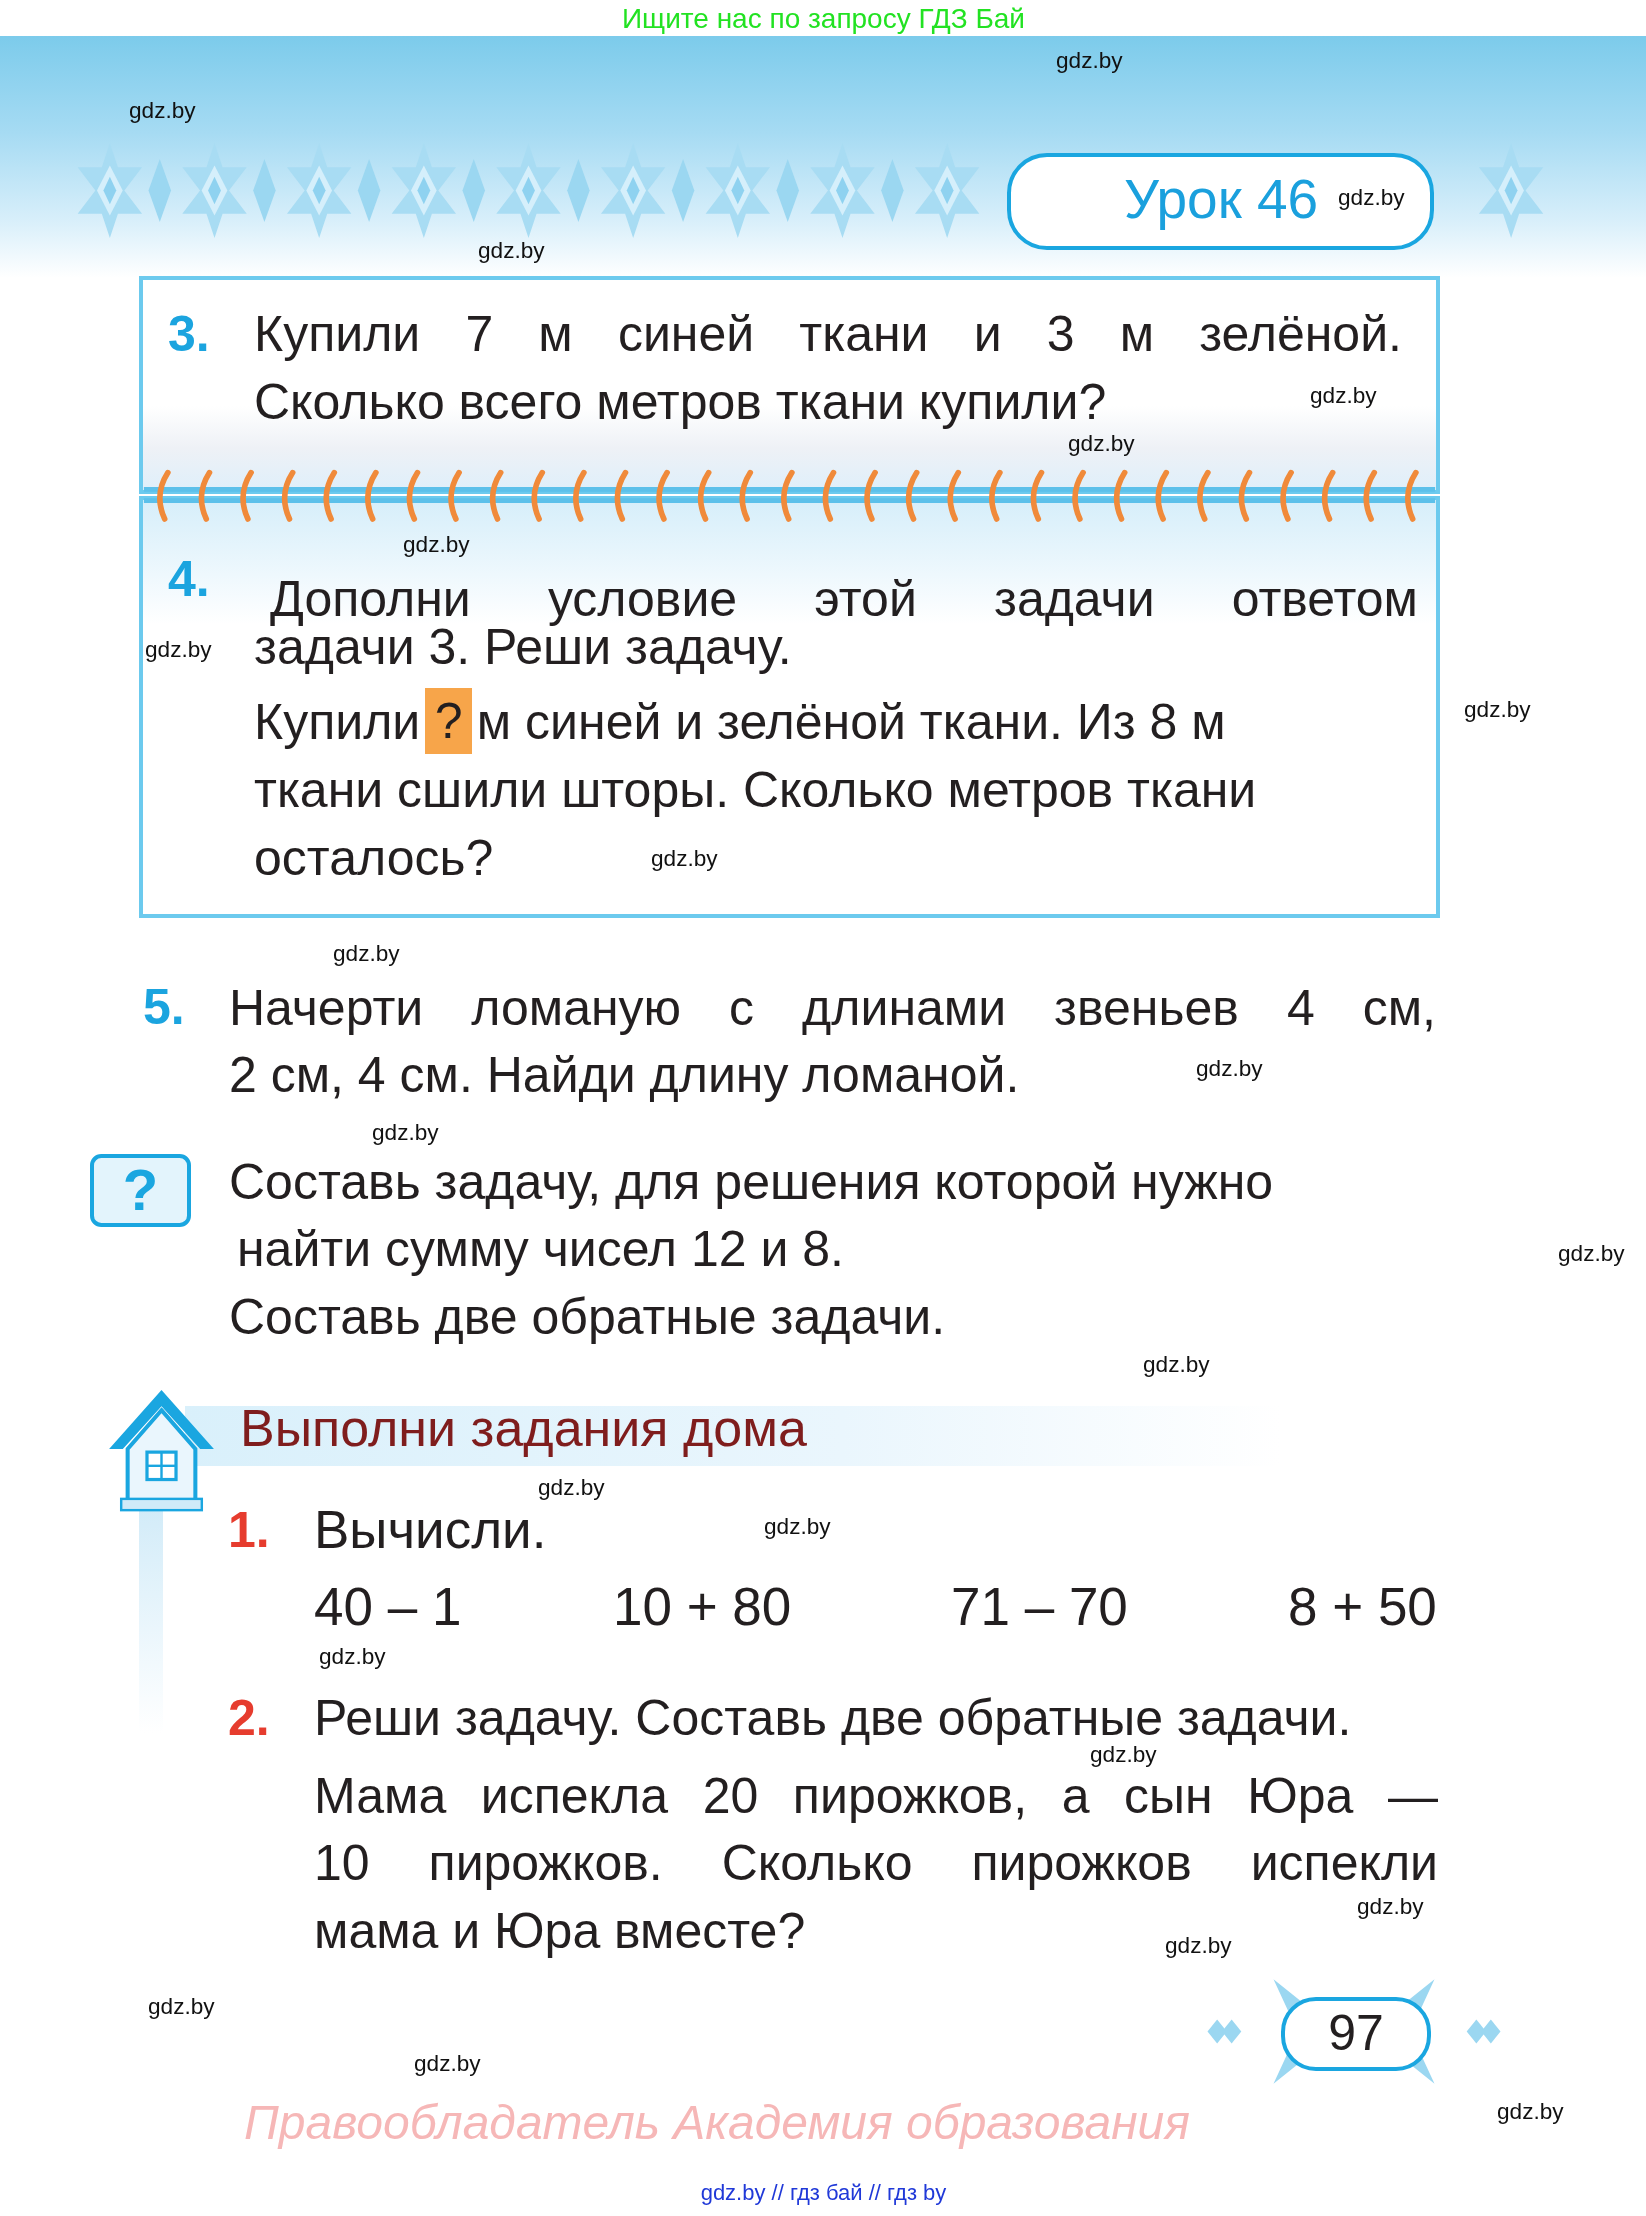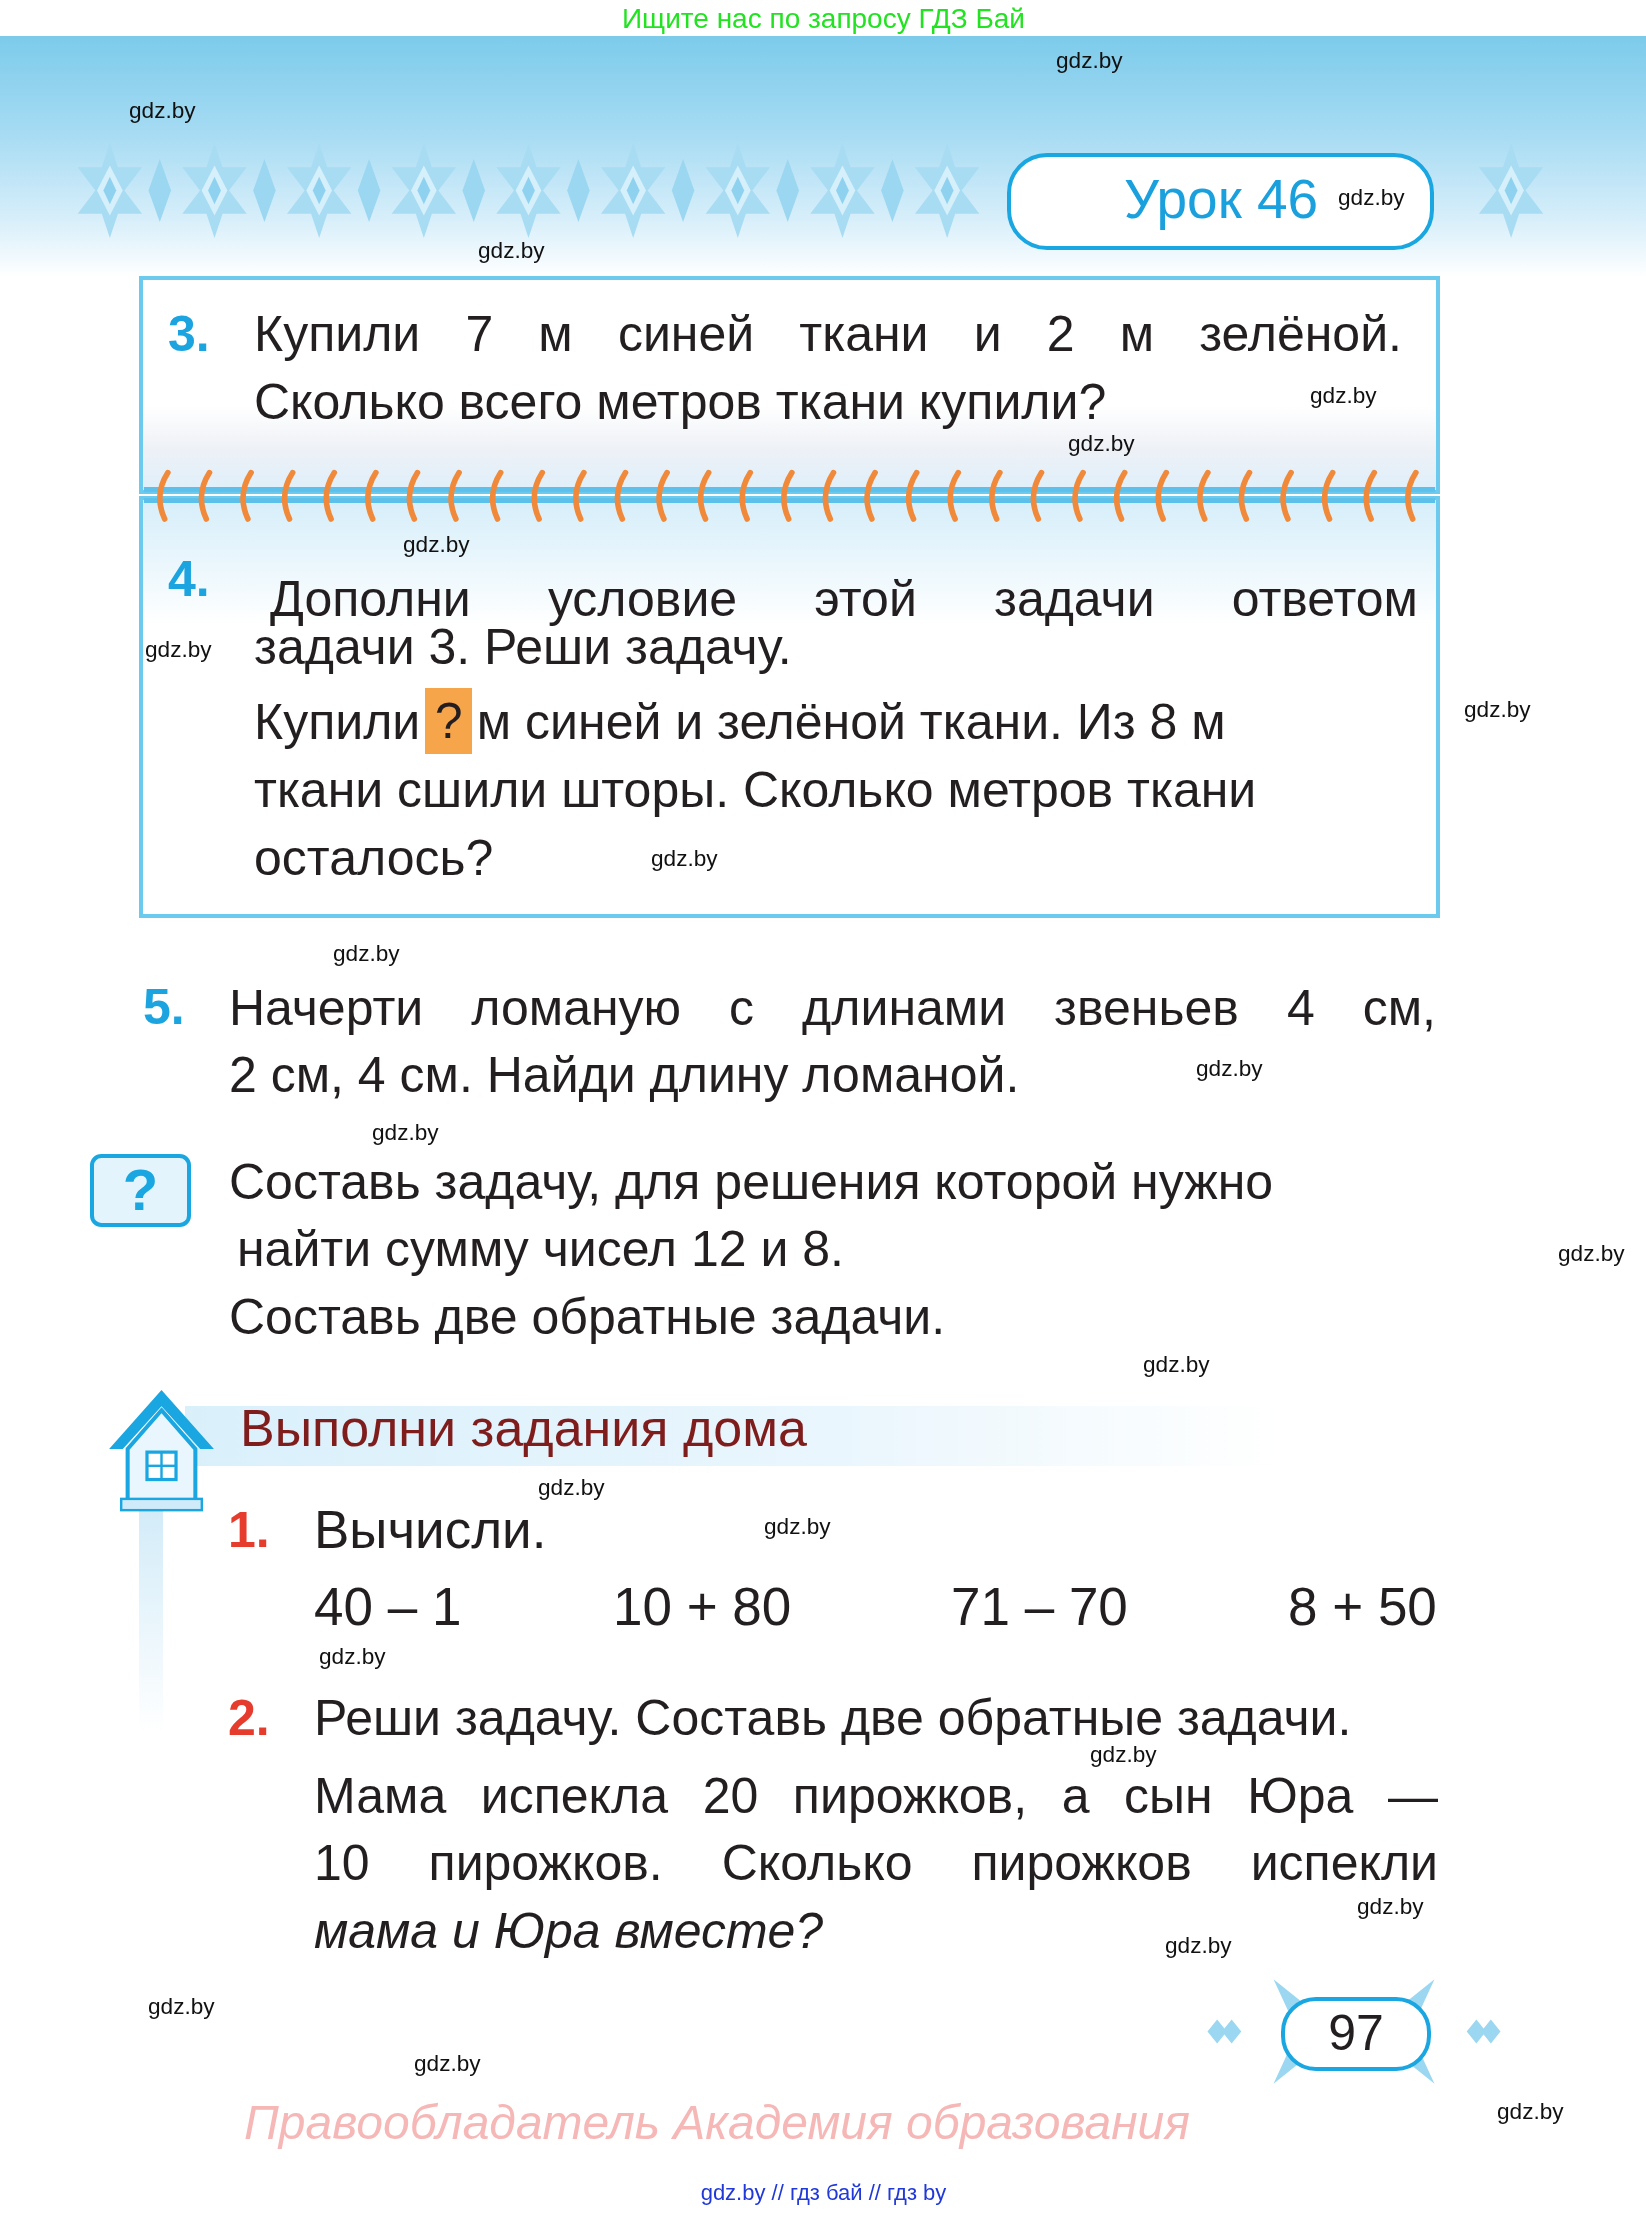--- a/index.html
+++ b/index.html
@@ -102,21 +102,21 @@
   <polygon points="57,28 73,59 57,90 41,59" fill="#d5effb"></polygon>
   <polygon points="57,42 65,59 57,76 49,59" fill="#8fd2f0"></polygon>
 </svg>
 
 <div class="lesson-pill">
   <span class="lesson-title">Урок 46</span>
 </div>
 
 <div class="card card3"></div>
 <span class="task-num" style="left:168px; top:305px;">3.</span>
-<div class="task-text justify" style="left:254px; top:300px; width:1148px;">Купили 7 м синей ткани и 2 м зелёной.</div>
+<div class="task-text justify" style="left:254px; top:300px; width:1148px;">Купили 7 м синей ткани и 3 м зелёной.</div>
 <div class="task-text" style="left:254px; top:368px;">Сколько всего метров ткани купили?</div>
 
 <div class="card card4"></div>
 
 <svg class="spiral" viewBox="0 0 1614 80">
   <rect x="0" y="30" width="1614" height="6" fill="#5cc0ea"></rect>
   <rect x="0" y="44" width="1614" height="6" fill="#5cc0ea"></rect>
   <g fill="none" stroke="#f08a3a" stroke-width="7" stroke-linecap="round">
     <path d="M30,12 Q12,40 26,70"></path>
       <path d="M82,12 Q64,40 78,70"></path>
@@ -186,21 +186,21 @@
 <div class="task-text" style="left:314px; top:1496px; font-size:53px;">Вычисли.</div>
 <div class="expr" style="left:314px;">40 – 1</div>
 <div class="expr" style="left:613px;">10 + 80</div>
 <div class="expr" style="left:951px;">71 – 70</div>
 <div class="expr" style="left:1288px;">8 + 50</div>
 
 <span class="task-num red" style="left:228px; top:1689px;">2.</span>
 <div class="task-text" style="left:314px; top:1684px; width:1124px;">Реши задачу. Составь две обратные задачи.</div>
 <div class="task-text justify" style="left:314px; top:1762px; width:1124px;">Мама испекла 20 пирожков, а сын Юра —</div>
 <div class="task-text justify" style="left:314px; top:1829px; width:1124px;">10 пирожков. Сколько пирожков испекли</div>
-<div class="task-text" style="left:314px; top:1897px;font-style:italic;">мама и Юра вместе?</div>
+<div class="task-text" style="left:314px; top:1897px;">мама и Юра вместе?</div>
 
 <svg class="page-badge" viewBox="0 0 400 130">
   <polygon points="100,0 150,40 150,90 100,130 130,65" fill="#9bd7f1"></polygon>
   <polygon points="300,0 250,40 250,90 300,130 270,65" fill="#9bd7f1"></polygon>
   <polygon points="18,65 30,50 42,65 30,80" fill="#9bd7f1"></polygon>
   <polygon points="36,65 48,50 60,65 48,80" fill="#9bd7f1"></polygon>
   <polygon points="340,65 352,50 364,65 352,80" fill="#9bd7f1"></polygon>
   <polygon points="358,65 370,50 382,65 370,80" fill="#9bd7f1"></polygon>
 </svg>
 <div class="page-num">97</div>

